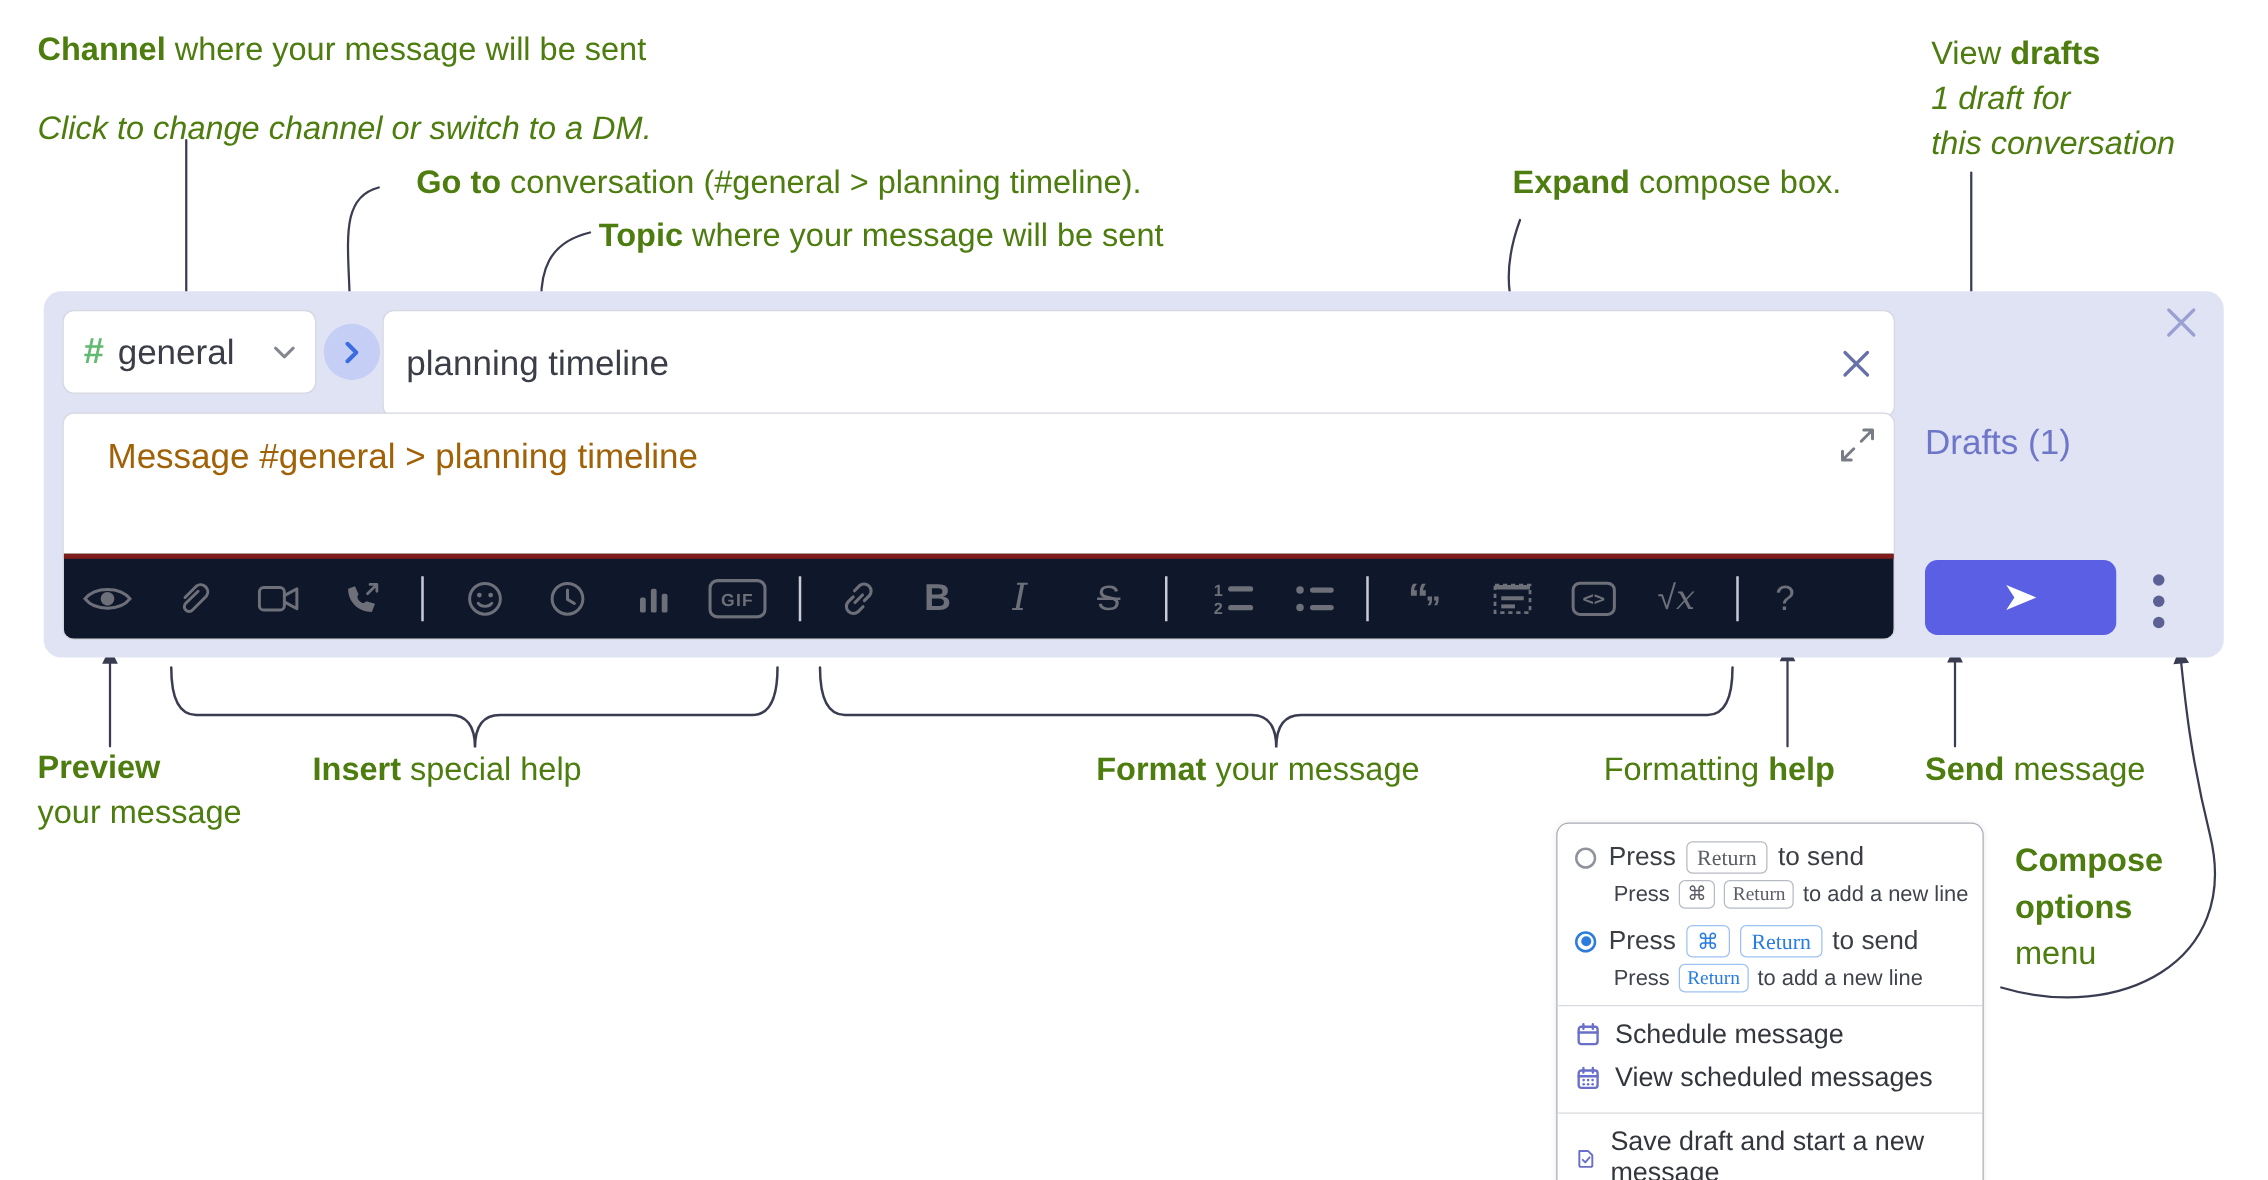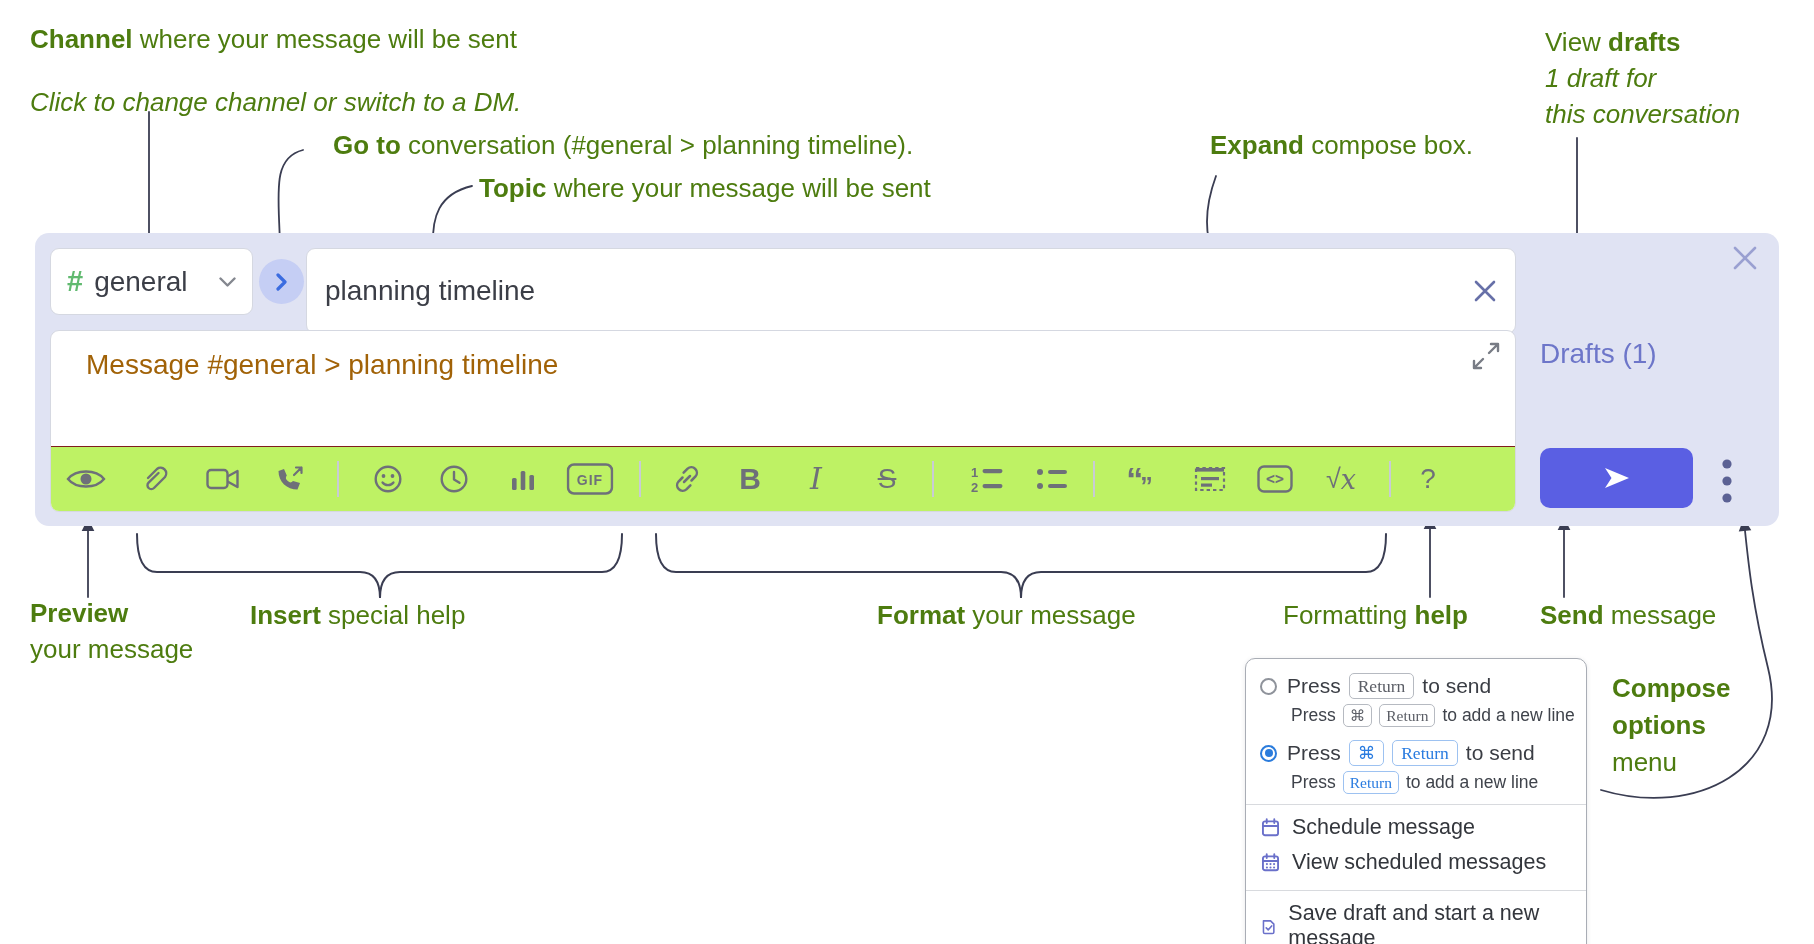--- a/index.html
+++ b/index.html
@@ -20,21 +20,21 @@
   .hash{font-size:29px;font-weight:700;color:#61ba70;}
   .chan-name{font-size:28px;color:#3b3e47;}
   .pill-chev{margin-left:auto;}
   .goto-circle{position:absolute;left:224px;top:26px;width:45px;height:45px;border-radius:50%;background:#c5cef4;display:flex;align-items:center;justify-content:center;}
   .topic-input{position:absolute;left:271px;top:15px;width:1210px;height:86px;background:#fff;border:1px solid #d5d8e1;border-radius:9px;display:flex;align-items:center;padding:0 18px;box-sizing:border-box;font-size:28px;color:#3b3e47;}
   .clear-x{margin-left:auto;}
   .outer-x{position:absolute;left:1697px;top:12px;}
   .msg-box{position:absolute;left:15px;top:97px;width:1466px;height:182px;background:#fff;border:1px solid #d5d8e1;border-radius:9px;box-sizing:border-box;overflow:hidden;}
   .placeholder{position:absolute;left:18px;top:18px;font-size:28px;color:#a16207;margin-left:17px;}
   .expand-ic{position:absolute;right:14px;top:10px;}
-  .toolbar{position:absolute;left:0;right:0;bottom:0;height:64px;background:#bef264;border-top:1px solid #7f1d1d;}
+  .toolbar{position:absolute;left:0;right:0;bottom:0;height:64px;background:#0f172a;border-top:4px solid #7f1d1d;}
   .ti{position:absolute;top:50%;transform:translate(-50%,-50%);color:#6e7079;line-height:1;display:flex;align-items:center;justify-content:center;}
   .tdiv{position:absolute;top:50%;transform:translate(-50%,-50%);width:2px;height:36px;background:#c8cbd5;}
   .tb-b{font-size:30px;font-weight:700;}
   .tb-i{font-size:30px;font-style:italic;font-family:"DejaVu Serif","Liberation Serif",serif;}
   .tb-s{font-size:28px;font-weight:500;text-decoration:line-through;}
   .tb-q .q1{font-size:34px;font-weight:700;}
   .tb-q .q2{font-size:25px;font-weight:700;position:relative;top:7px;left:-3px;}
   .tb-m{font-size:27px;}
   .tb-m i{font-family:"DejaVu Serif","Liberation Serif",serif;}
   .tb-h{font-size:28px;font-weight:500;}

